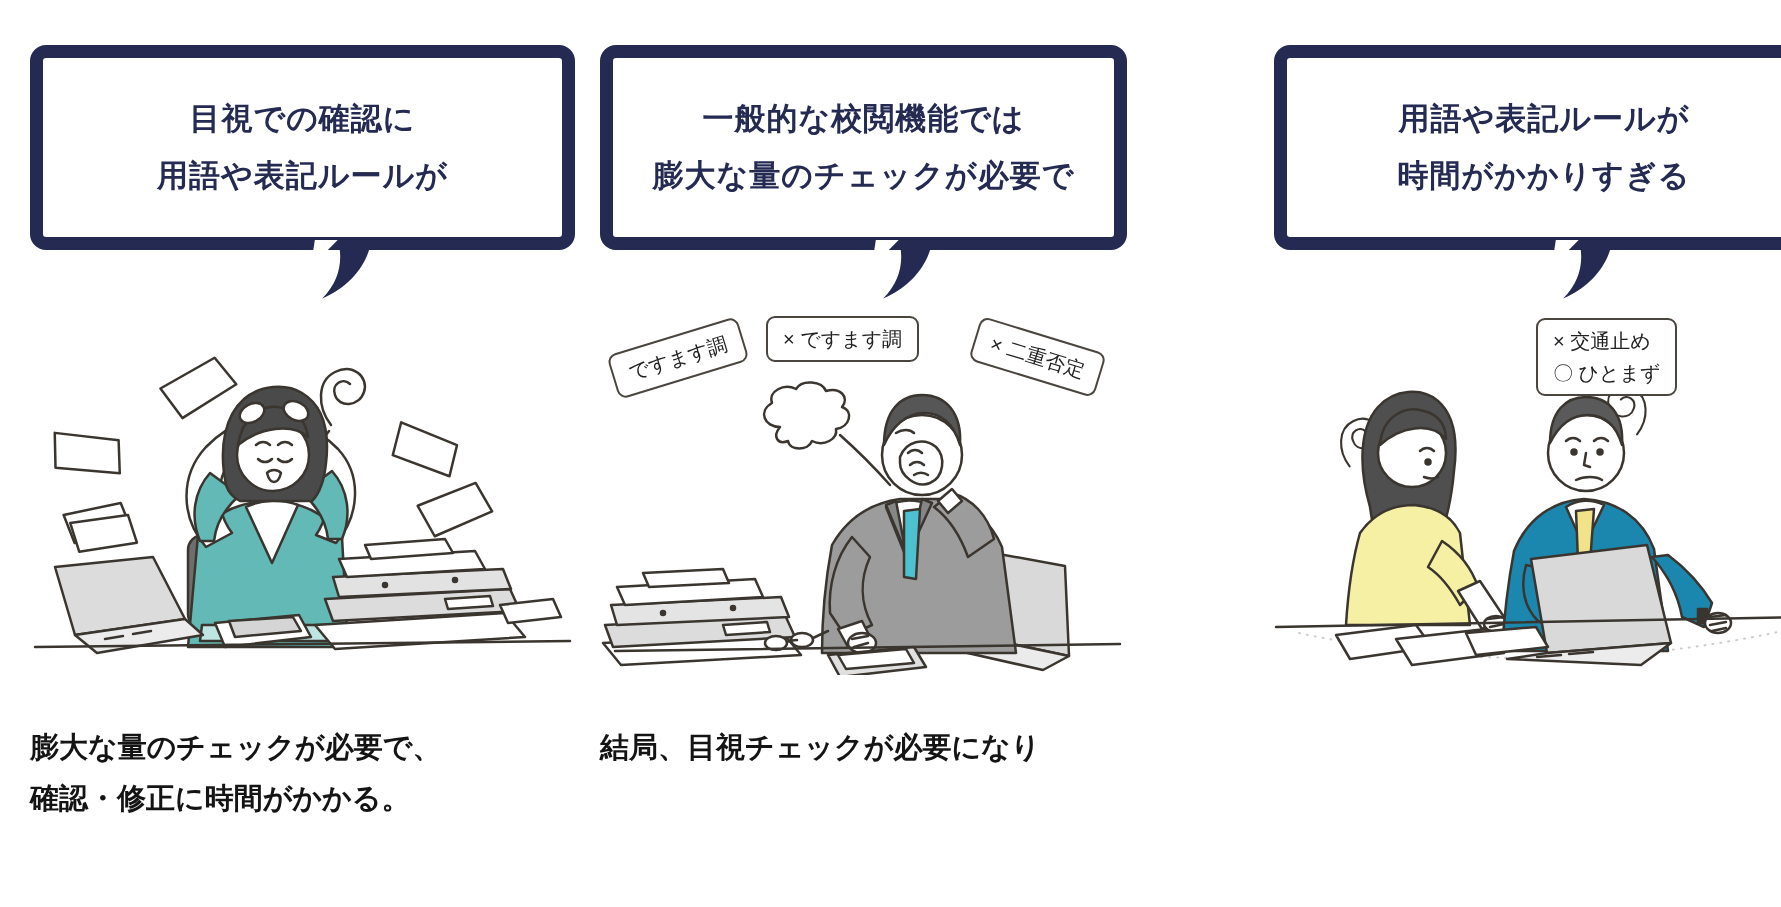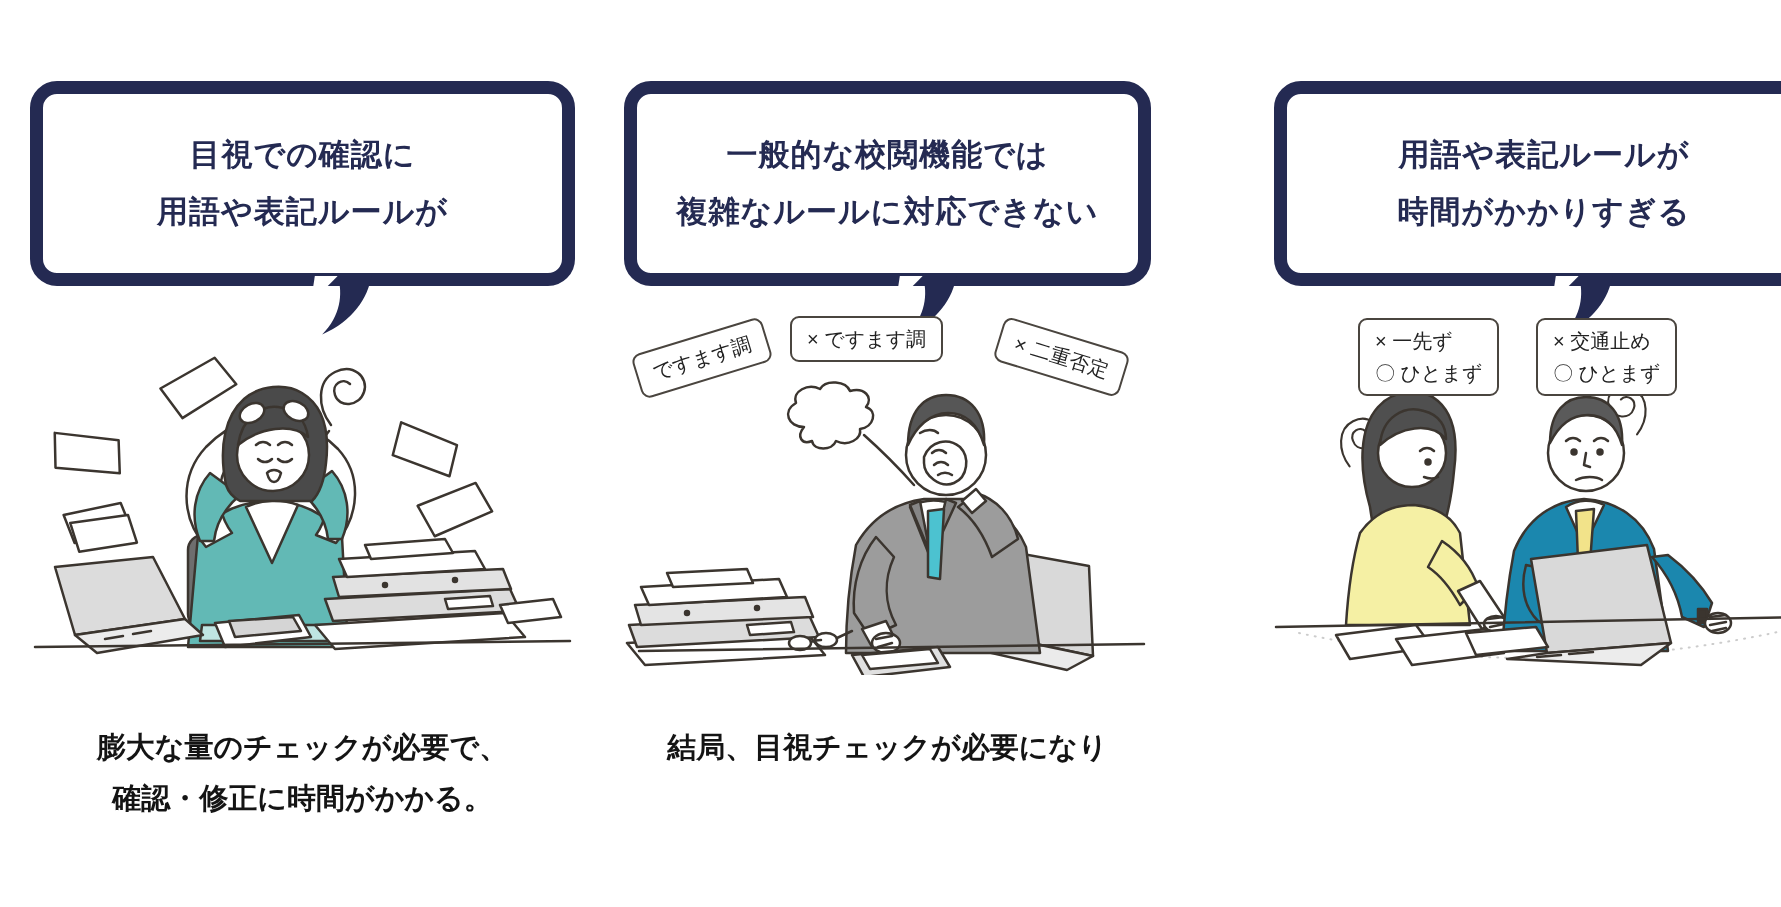--- a/index.html
+++ b/index.html
@@ -2,38 +2,38 @@
 <html><head>
 <meta charset="utf-8">
 <style>
   html,body{margin:0;padding:0;}
   body{
     width:1781px;height:907px;background:#ffffff;position:relative;overflow:hidden;
     font-family:"Liberation Sans","DejaVu Sans",sans-serif;
   }
   .panel{position:absolute;top:0;height:100%;}
   #panel-1{left:30px;width:545px;}
-  #panel-2{left:624px;width:527px;}
+  #panel-2{left:600px;width:527px;}
   #panel-3{left:1274px;width:540px;}
 
   .bubble{
     position:absolute;top:45px;left:0;right:0;height:205px;
-    box-sizing:border-box;border:13px solid #242a52;border-radius:27px;background:#fff;
-    display:flex;flex-direction:column;justify-content:center;align-items:center;margin-top:36px;
+    box-sizing:border-box;border:13px solid #242a52;border-radius:16px;background:#fff;
+    display:flex;flex-direction:column;justify-content:center;align-items:center;
   }
   .bubble-line{
     color:#242a52;font-size:31px;font-weight:700;line-height:1.82;letter-spacing:1px;
     white-space:nowrap;
   }
   .tail{position:absolute;left:52%;top:100%;width:64px;height:72px;}
 
   .scene{position:absolute;top:295px;left:0;width:100%;height:380px;}
   .scene svg{width:100%;height:100%;display:block;}
 
-  .caption{position:absolute;top:722px;left:0;right:0;text-align:center;font-family:Liberation Serif, serif;}
+  .caption{position:absolute;top:722px;left:0;right:0;text-align:left;font-family:Liberation Serif, serif;}
   .cap-line{color:#141414;font-size:29px;font-weight:700;line-height:1.75;white-space:nowrap;}
 
   .tag{
     position:absolute;z-index:5;background:#fff;border:2px solid #4a453f;border-radius:9px;
     padding:5px 15px;color:#222;font-size:20px;font-weight:500;line-height:1.6;white-space:nowrap;
   }
   .tag--tilt-l{transform:rotate(-17deg);}
   .tag--tilt-r{transform:rotate(17deg);}
 </style>
 </head>
@@ -120,21 +120,21 @@
 
   <div class="caption">
     <div class="cap-line">膨大な量のチェックが必要で、</div>
     <div class="cap-line">確認・修正に時間がかかる。</div>
   </div>
 </section>
 
 <section class="panel" id="panel-2">
   <div class="bubble">
     <span class="bubble-line">一般的な校閲機能では</span>
-    <span class="bubble-line">複雑なルールに対応できない</span>
+    <span class="bubble-line">膨大な量のチェックが必要で</span>
     <svg class="tail" viewBox="0 0 70 72">
       <path d="M2 0 L27 0 L14 13 L0 13 Z" fill="#ffffff"></path>
       <path d="M27 0 L64 0 C60 24 44 49 10 64 C30 44 33 20 27 0 Z" fill="#242a52"></path>
     </svg>
   </div>
 
   <div class="tag tag--tilt-l" style="left:10px;top:335px;">
     <div class="tag-line">ですます調</div>
   </div>
   <div class="tag" style="left:166px;top:316px;">
@@ -213,24 +213,20 @@
 <section class="panel" id="panel-3">
   <div class="bubble">
     <span class="bubble-line">用語や表記ルールが</span>
     <span class="bubble-line">時間がかかりすぎる</span>
     <svg class="tail" viewBox="0 0 70 72">
       <path d="M2 0 L27 0 L14 13 L0 13 Z" fill="#ffffff"></path>
       <path d="M27 0 L64 0 C60 24 44 49 10 64 C30 44 33 20 27 0 Z" fill="#242a52"></path>
     </svg>
   </div>
 
-  <div class="tag" style="left:84px;top:318px;">
-    <div class="tag-line">× 一先ず</div>
-    <div class="tag-line">〇 ひとまず</div>
-  </div>
   <div class="tag" style="left:262px;top:318px;">
     <div class="tag-line">× 交通止め</div>
     <div class="tag-line">〇 ひとまず</div>
   </div>
 
   <div class="scene">
     <svg viewBox="0 0 540 380">
       <g stroke="#3b352f" stroke-width="2.5" stroke-linejoin="round" stroke-linecap="round" fill="none">
 
         <path d="M25 338 Q275 392 535 330" stroke="#cccccc" stroke-dasharray="1 7" stroke-width="2"></path>

